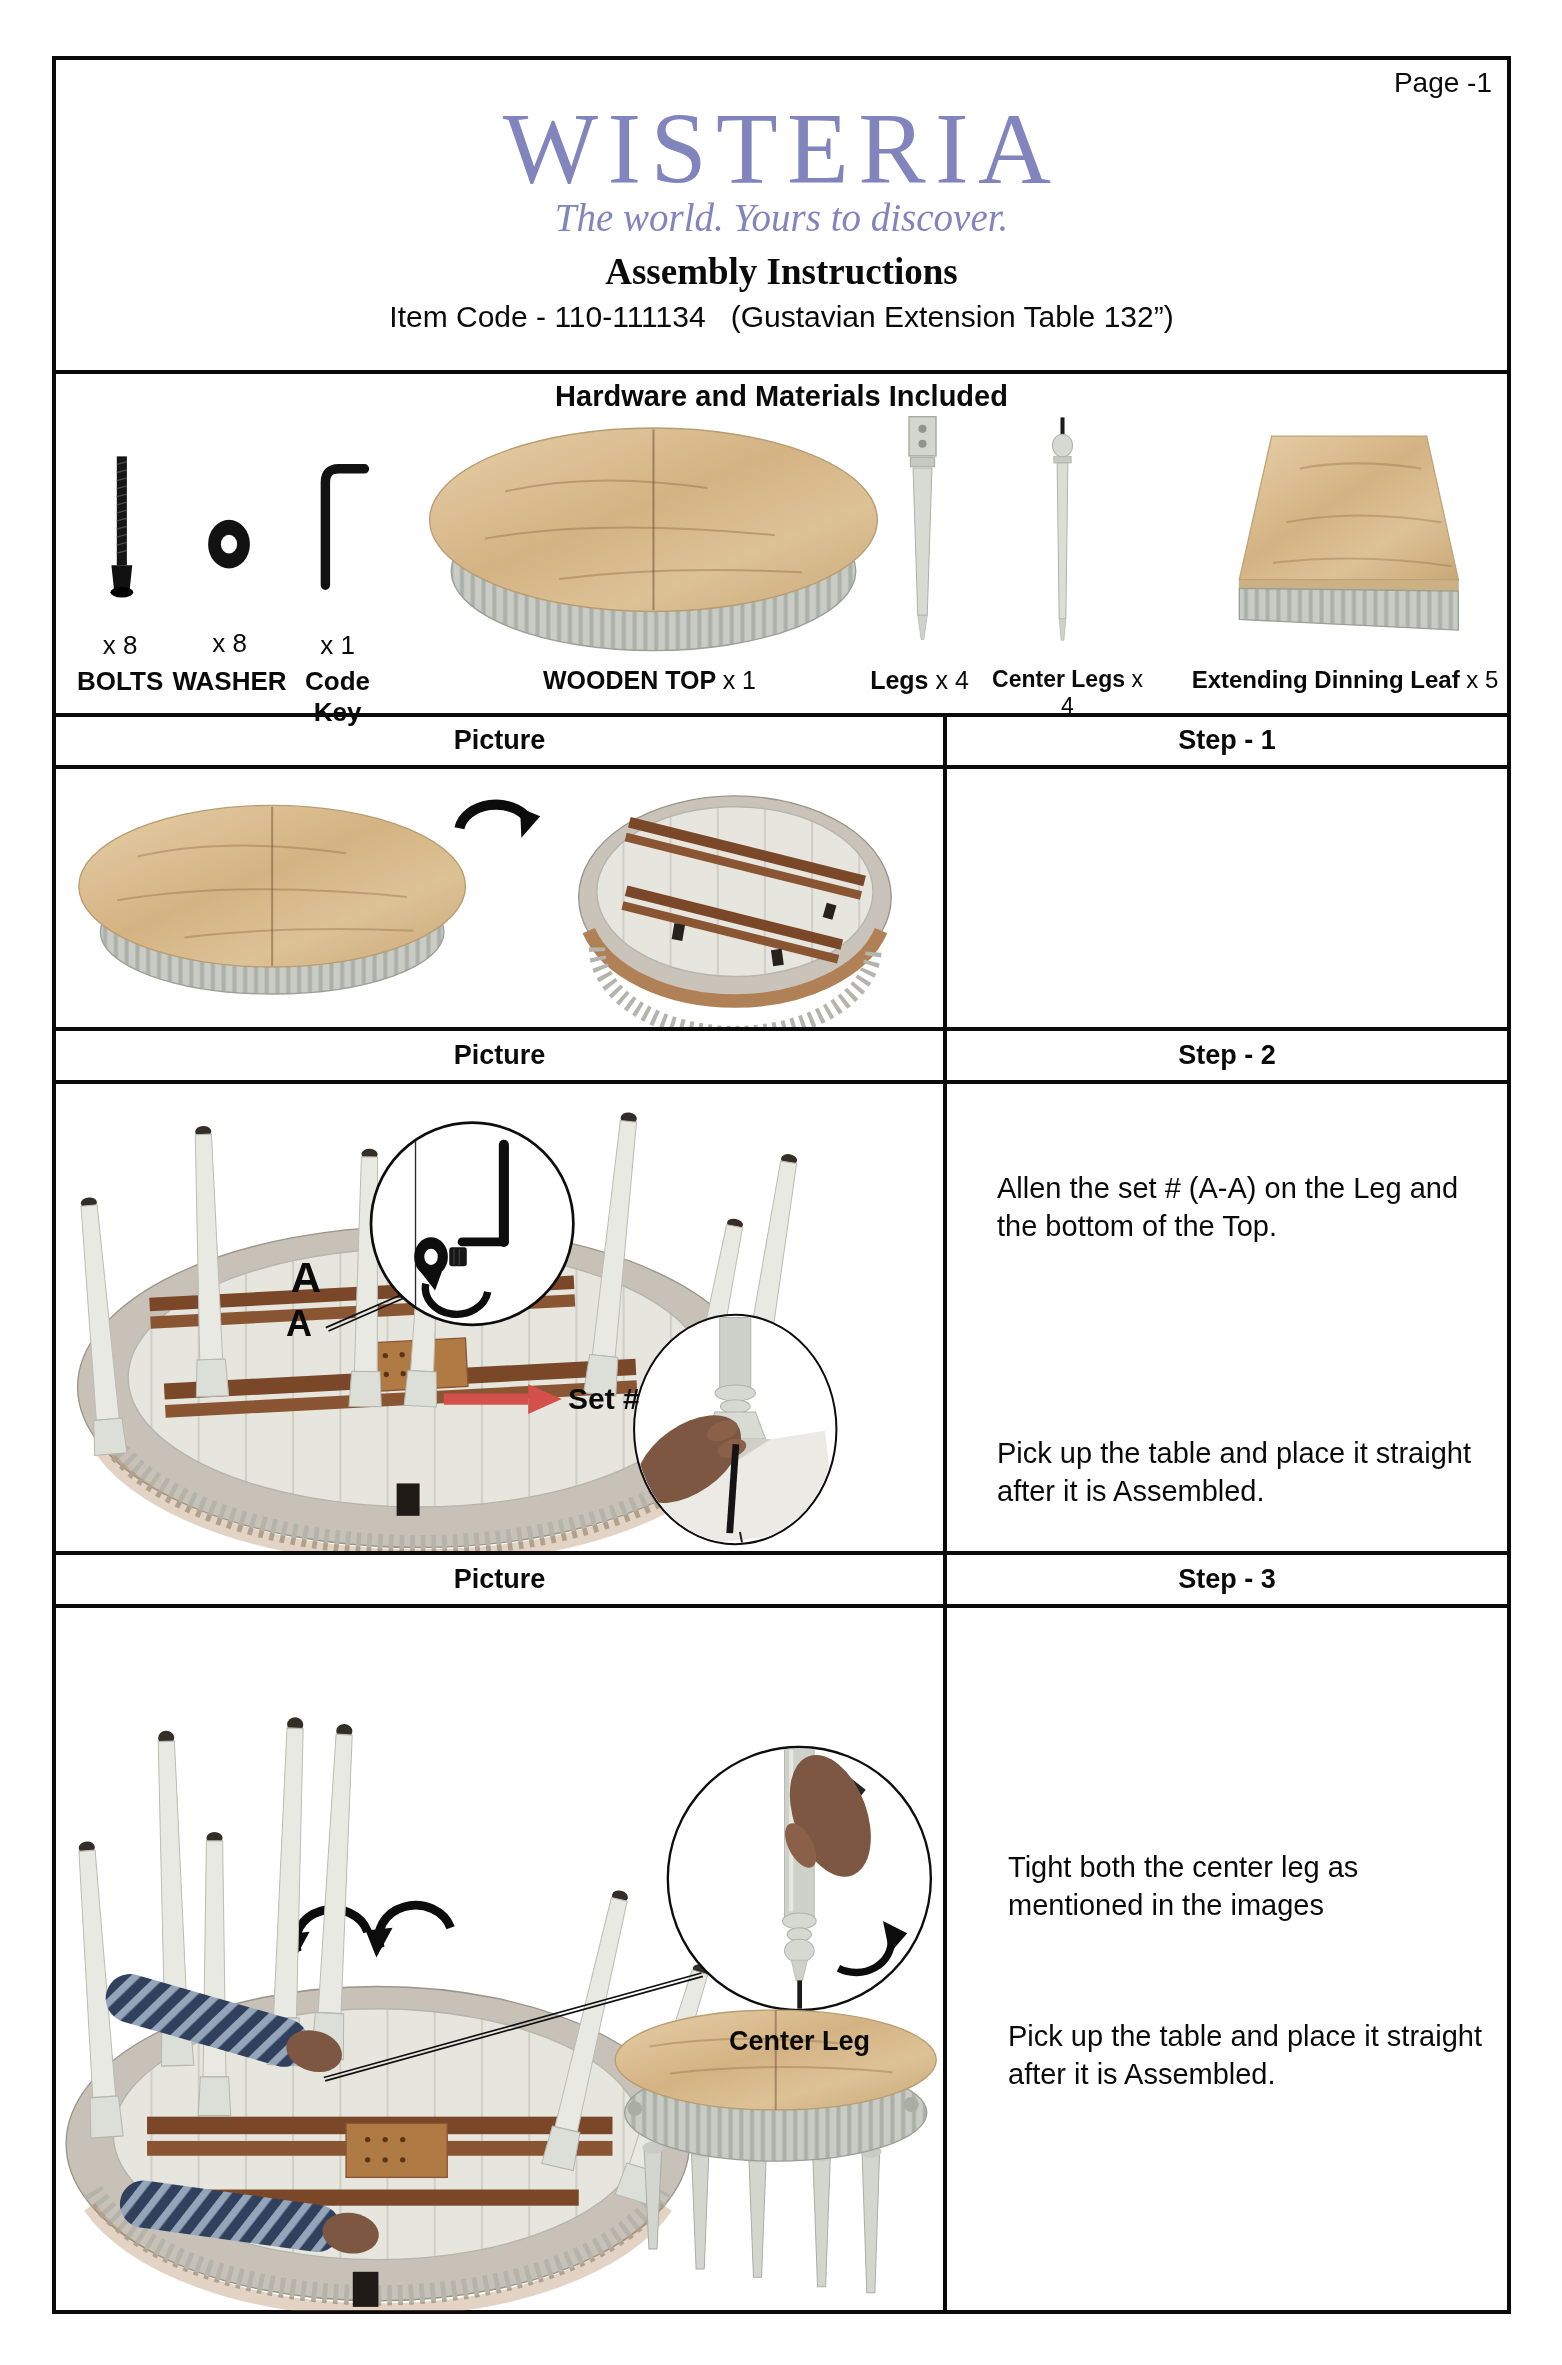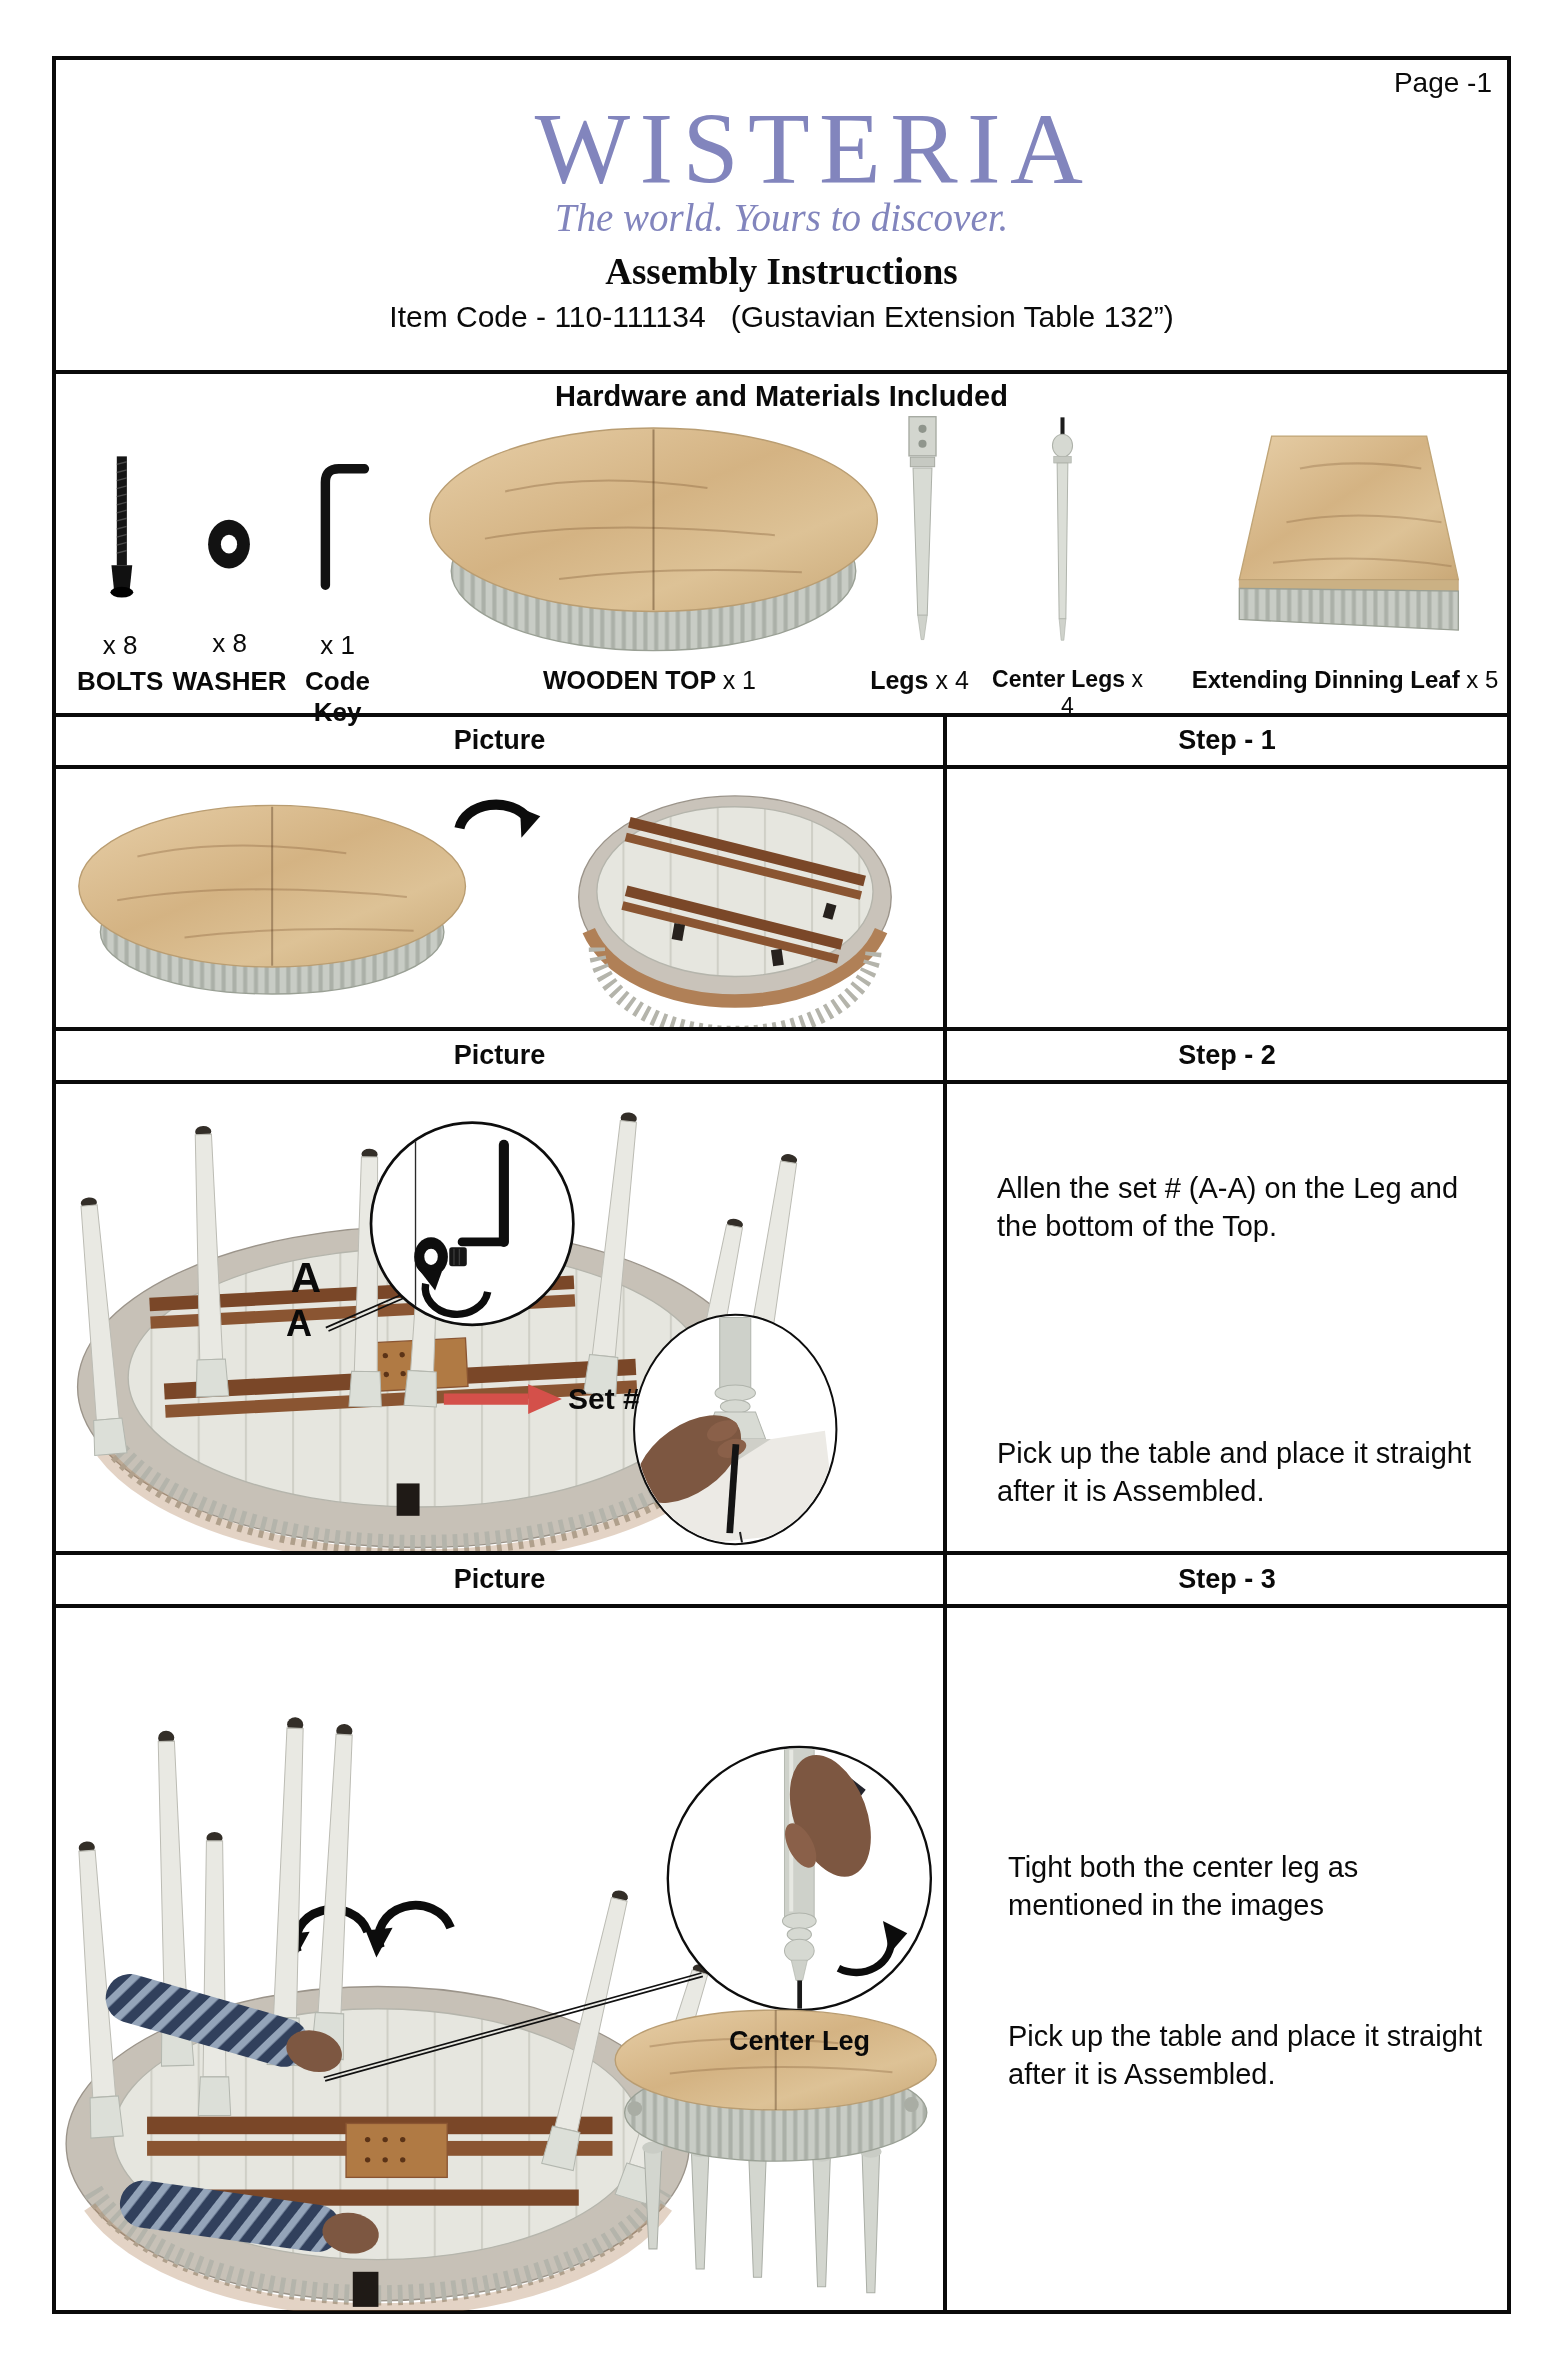--- a/index.html
+++ b/index.html
@@ -4,21 +4,21 @@
 <style>
   html,body{margin:0;padding:0;background:#ffffff;}
   .page{position:relative;width:1562px;height:2366px;background:#ffffff;overflow:hidden;
         font-family:"Liberation Sans", sans-serif;color:#0a0a0a;}
   .abs{position:absolute;}
   .frame{position:absolute;left:52px;top:56px;width:1459px;height:2258px;border:4px solid #0a0a0a;box-sizing:border-box;}
   .hline{position:absolute;left:0;width:1451px;height:4px;background:#0a0a0a;}
   .vline{position:absolute;left:887px;top:653px;width:4px;height:1597px;background:#0a0a0a;}
   .pageno{position:absolute;right:15px;top:6.7px;font-size:28px;}
   .brand{position:absolute;left:0;top:31px;width:1451px;text-align:center;
-         font-family:"Liberation Serif", serif;font-size:101px;letter-spacing:9.4px;color:#8285bd;padding-left:32px;}
+         font-family:"Liberation Serif", serif;font-size:101px;letter-spacing:9.4px;color:#8285bd;}
   .tagline{position:absolute;left:0;top:135px;width:1451px;text-align:center;
            font-family:"Liberation Serif", serif;font-style:italic;font-size:39px;color:#8285bd;}
   .doctitle{position:absolute;left:0;top:190px;width:1451px;text-align:center;
             font-family:"Liberation Serif", serif;font-weight:700;font-size:37px;}
   .itemline{position:absolute;left:0;top:240px;width:1451px;text-align:center;font-size:30px;white-space:pre;}
   .hwtitle{position:absolute;left:0;top:320px;width:1451px;text-align:center;font-weight:700;font-size:29px;}
   .count{position:absolute;text-align:center;font-size:26px;}
   .hwname{position:absolute;text-align:center;font-size:26px;font-weight:700;}
   .hwcombo{position:absolute;text-align:center;font-size:25px;font-weight:700;}
   .hwcombo .ct{font-weight:400;}

